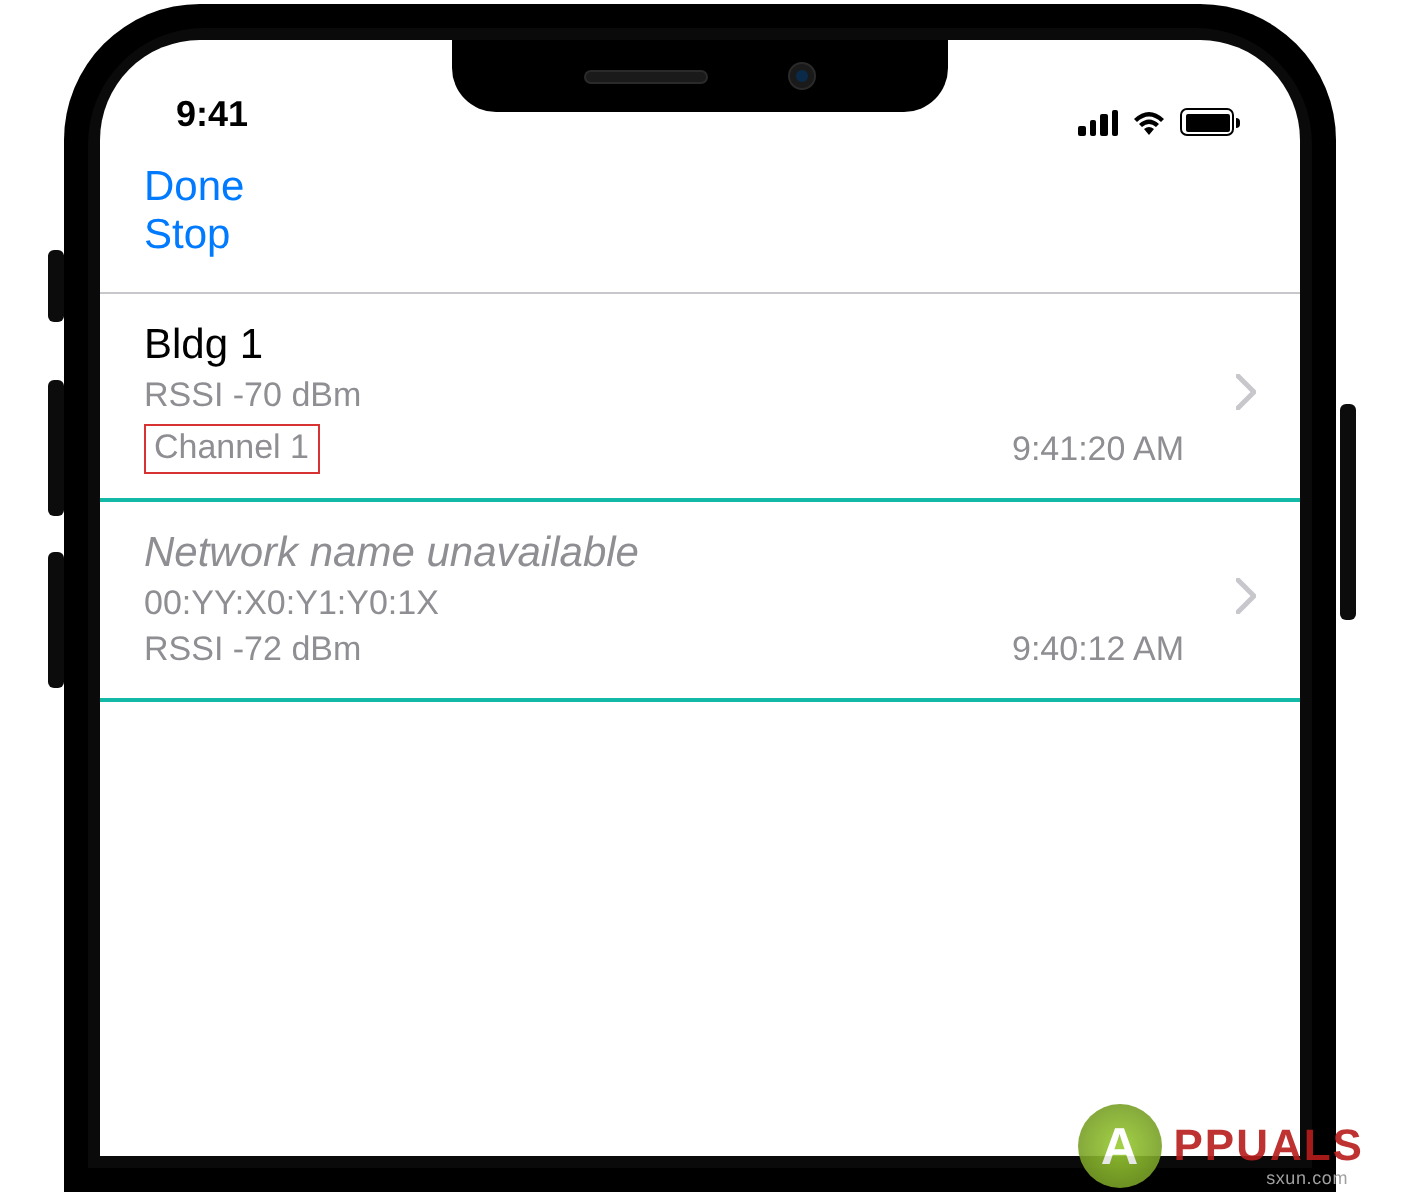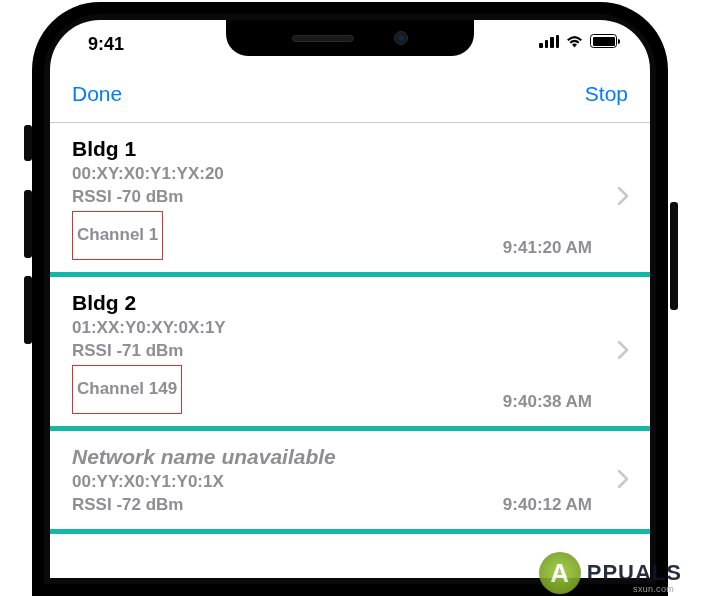--- a/index.html
+++ b/index.html
@@ -74,21 +74,21 @@
       width: 6px;
       height: 6px;
       background: #0a2a4a;
       border-radius: 50%;
       top: 3px;
       left: 3px;
     }
     .status-bar {
       display: flex;
       justify-content: space-between;
-      align-items: flex-start;
+      align-items: flex-end;
       padding: 14px 30px 0 38px;
       height: 48px;
       font-weight: 600;
       font-size: 18px;
     }
     .status-icons {
       display: flex;
       align-items: center;
       gap: 6px;
     }
@@ -132,53 +132,53 @@
       height: 5px;
       background: #000;
       border-radius: 0 2px 2px 0;
       margin-left: 1px;
     }
     .nav-bar {
       display: flex;
       justify-content: space-between;
       padding: 14px 22px 16px 22px;
       border-bottom: 1px solid #c8c8cc;
+      flex-direction: column;
     }
     .nav-button {
       font-size: 21px;
       color: #007aff;
       cursor: pointer;
     }
     .list {
       padding: 0;
     }
     .list-item {
       padding: 14px 22px 12px 22px;
-      border-bottom: 5px solid #14b8a6;
+      border-bottom: 2px solid #14b8a6;
       position: relative;
-      font-weight: bold;
     }
     .item-title {
       font-size: 21px;
       color: #000;
       margin-bottom: 2px;
     }
     .item-title.unavailable {
       color: #8e8e93;
       font-style: italic;
     }
     .item-sub {
       font-size: 17px;
       color: #8e8e93;
       line-height: 1.35;
     }
     .channel-box {
       display: inline-block;
       border: 1.5px solid #d93232;
-      padding: 12px 4px;
+      padding: 0px 4px;
       margin-top: 2px;
     }
     .timestamp {
       position: absolute;
       right: 58px;
       bottom: 14px;
       font-size: 17px;
       color: #8e8e93;
       margin-left: 20px;
     }
@@ -220,21 +220,21 @@
       color: #fff;
       font-weight: bold;
       font-size: 26px;
       font-family: Arial, sans-serif;
     }
     .watermark-text {
       font-family: Arial, sans-serif;
       font-size: 22px;
       font-weight: bold;
       letter-spacing: 1px;
-      color: #0f172a;
+      color: #b91c1c;
     }
     .source {
       position: absolute;
       bottom: 2px;
       right: 28px;
       font-size: 9px;
       color: #a0a0a0;
       z-index: 99;
       letter-spacing: 0.3px;
     }
@@ -281,43 +281,30 @@
 
       <div class="nav-bar">
         <span class="nav-button">Done</span>
         <span class="nav-button">Stop</span>
       </div>
 
       <div class="list">
 
         <div class="list-item">
           <div class="item-title">Bldg 1</div>
-          <div class="item-sub">00:XY:X0:Y1:YX:20</div>
           <div class="item-sub">RSSI -70 dBm</div>
           <div class="item-sub channel-box">Channel 1</div>
           <div class="timestamp">9:41:20 AM</div>
           <div class="chevron">
             <svg width="10" height="18" viewBox="0 0 10 18">
                 <path d="M1 1 L9 9 L1 17" stroke="#c7c7cc" stroke-width="2.5" fill="none" stroke-linecap="round" stroke-linejoin="round"></path>
               </svg>
           </div>
         </div>
 
-        <div class="list-item">
-          <div class="item-title">Bldg 2</div>
-          <div class="item-sub">01:XX:Y0:XY:0X:1Y</div>
-          <div class="item-sub">RSSI -71 dBm</div>
-          <div class="item-sub channel-box">Channel 149</div>
-          <div class="timestamp">9:40:38 AM</div>
-          <div class="chevron">
-            <svg width="10" height="18" viewBox="0 0 10 18">
-                <path d="M1 1 L9 9 L1 17" stroke="#c7c7cc" stroke-width="2.5" fill="none" stroke-linecap="round" stroke-linejoin="round"></path>
-              </svg>
-          </div>
-        </div>
 
         <div class="list-item">
           <div class="item-title unavailable">Network name unavailable</div>
           <div class="item-sub">00:YY:X0:Y1:Y0:1X</div>
           <div class="item-sub">RSSI -72 dBm</div>
           <div class="timestamp">9:40:12 AM</div>
           <div class="chevron">
             <svg width="10" height="18" viewBox="0 0 10 18">
                 <path d="M1 1 L9 9 L1 17" stroke="#c7c7cc" stroke-width="2.5" fill="none" stroke-linecap="round" stroke-linejoin="round"></path>
               </svg>

